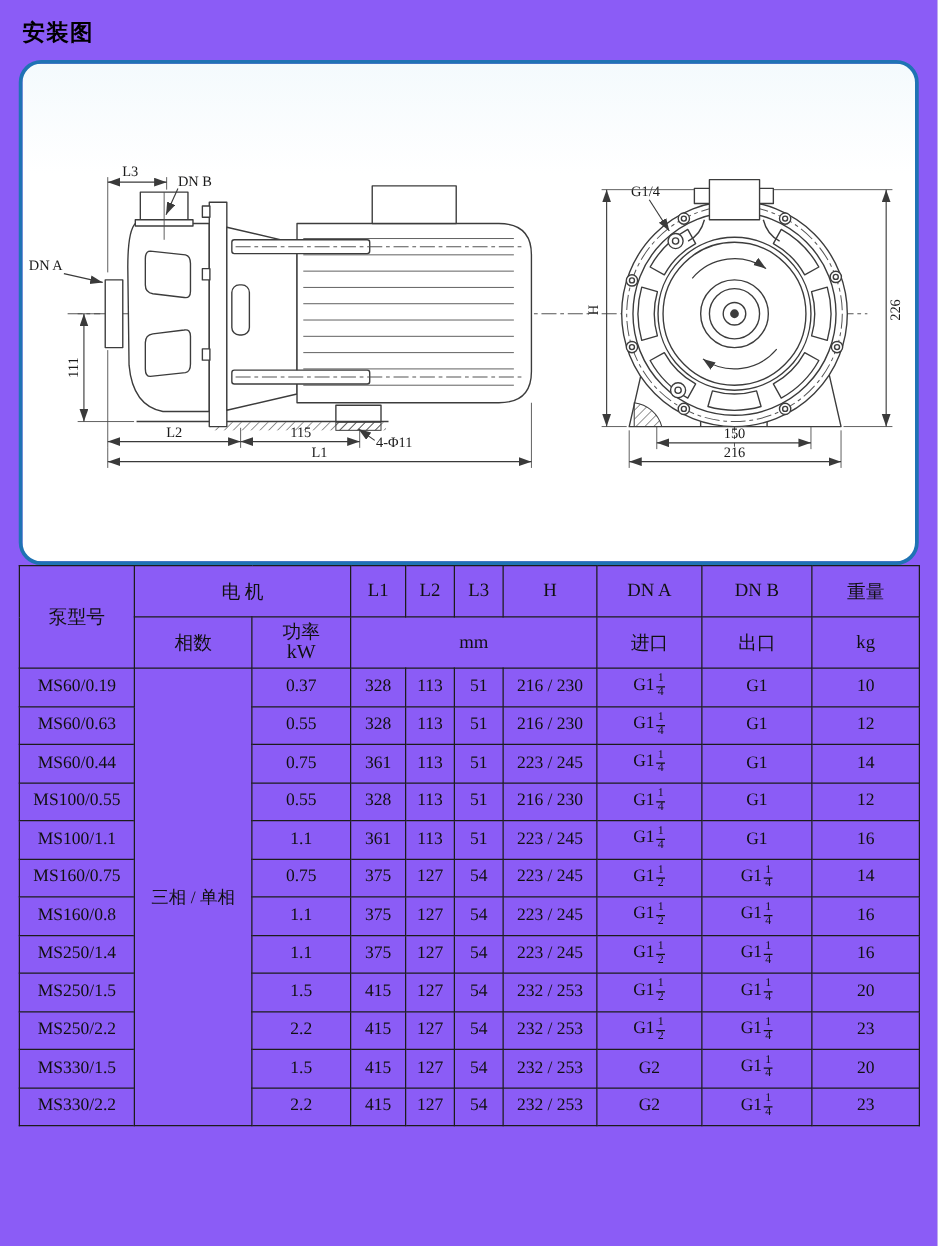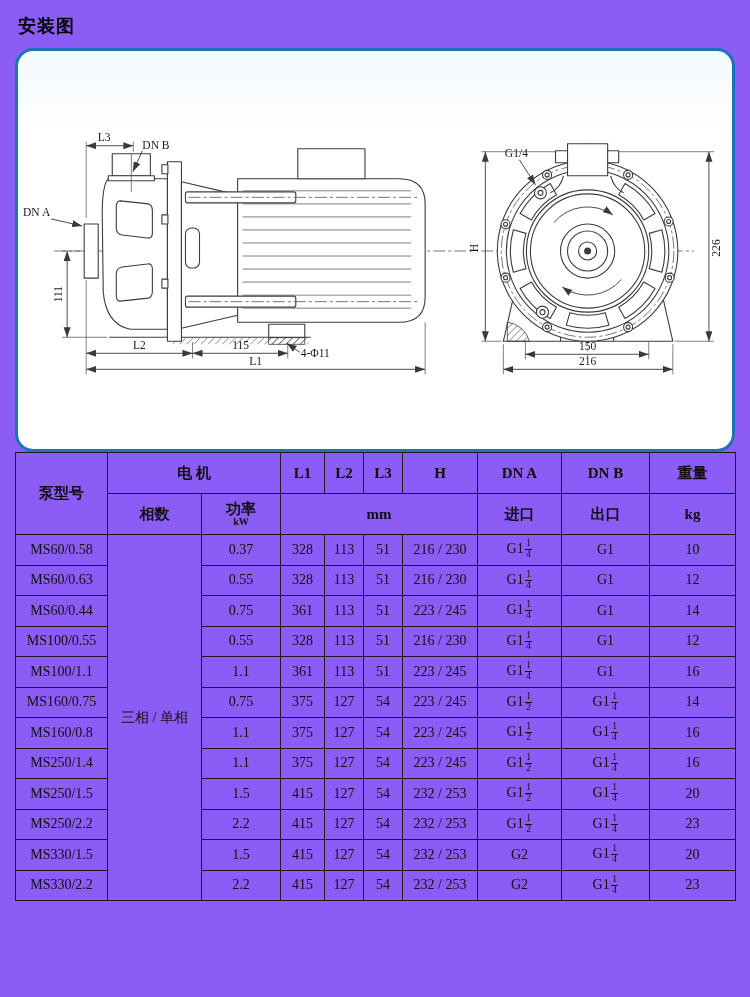--- a/index.html
+++ b/index.html
@@ -15,23 +15,23 @@
   .thin{stroke:#4a4a4a;fill:none;stroke-width:0.7;}
   .cl{stroke:#555;fill:none;stroke-width:0.8;stroke-dasharray:12 3 3 3;}
   .dim{stroke:#3a3a3a;fill:none;stroke-width:0.9;}
   #drawing text{font-family:"Liberation Serif","DejaVu Serif",serif;font-size:11.5px;fill:#1a1a1a;}
 
   
   table.spec{border-collapse:collapse;table-layout:fixed;width:720px;margin:0 auto;
     font-family:"Liberation Serif","DejaVu Serif",serif;color:#101010;}
   table.spec th,table.spec td{border:1px solid #1c1c1c;text-align:center;vertical-align:middle;
     font-weight:normal;padding:0 2px;}
-  table.spec thead th{height:40px;font-size:15px;font-weight:bold;}
+  table.spec thead th{height:40px;font-size:15px;}
   table.spec tbody td{height:29.5px;font-size:14px;}
-  .unit{font-size:10px;line-height:1;margin-top:-2px;}
+  .unit{font-size:16px;line-height:1;margin-top:-2px;}
   .pw{line-height:1.15;}
   .frac{display:inline-block;vertical-align:-0.45em;font-size:9.5px;line-height:1.05;text-align:center;margin-left:1px;}
   .frac .fn{display:block;border-bottom:1px solid #101010;padding:0 1.5px;}
   .frac .fd{display:block;}
 </style>
 </head>
 <body>
 
 <div class="page">
 
@@ -244,21 +244,21 @@
           <div class="unit">kW</div>
         </th>
         <th colspan="4">mm</th>
         <th>进口</th>
         <th>出口</th>
         <th>kg</th>
       </tr>
     </thead>
     <tbody id="spec-body">
         <tr>
-          <td>MS60/0.58</td>
+          <td>MS60/0.19</td>
           <td rowspan="12">三相 / 单相</td>
           <td>0.37</td>
           <td>328</td>
           <td>113</td>
           <td>51</td>
           <td>216 / 230</td>
           <td>G1<span class="frac"><span class="fn">1</span><span class="fd">4</span></span></td>
           <td>G1</td>
           <td>10</td>
         </tr>

